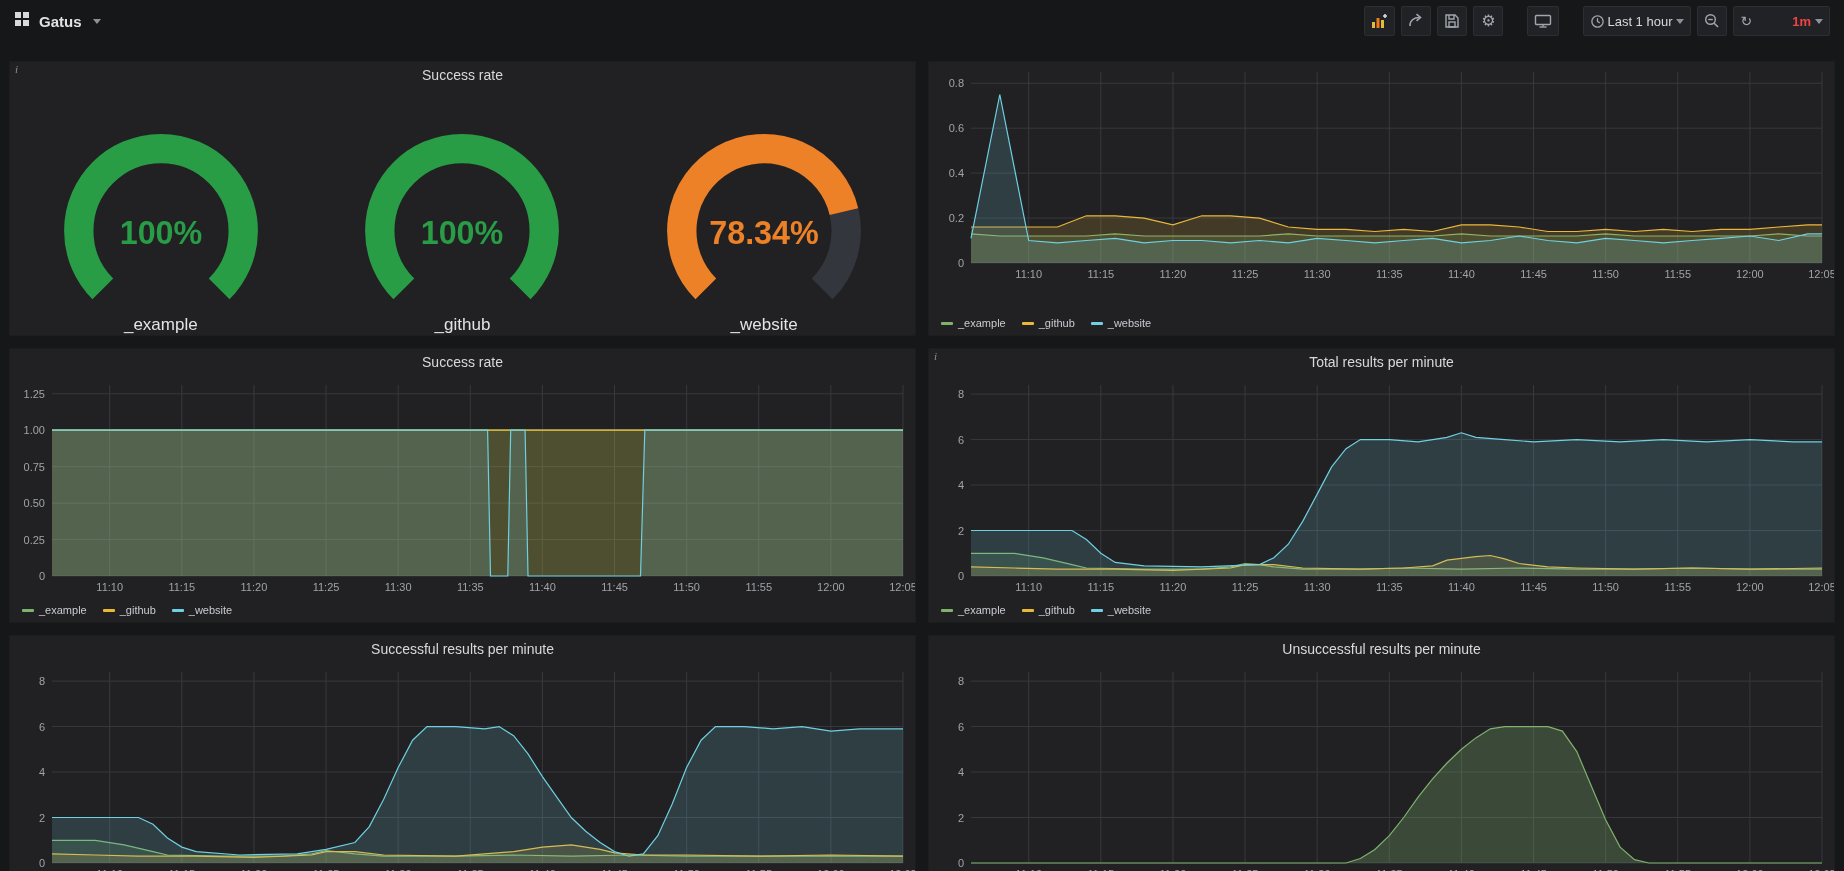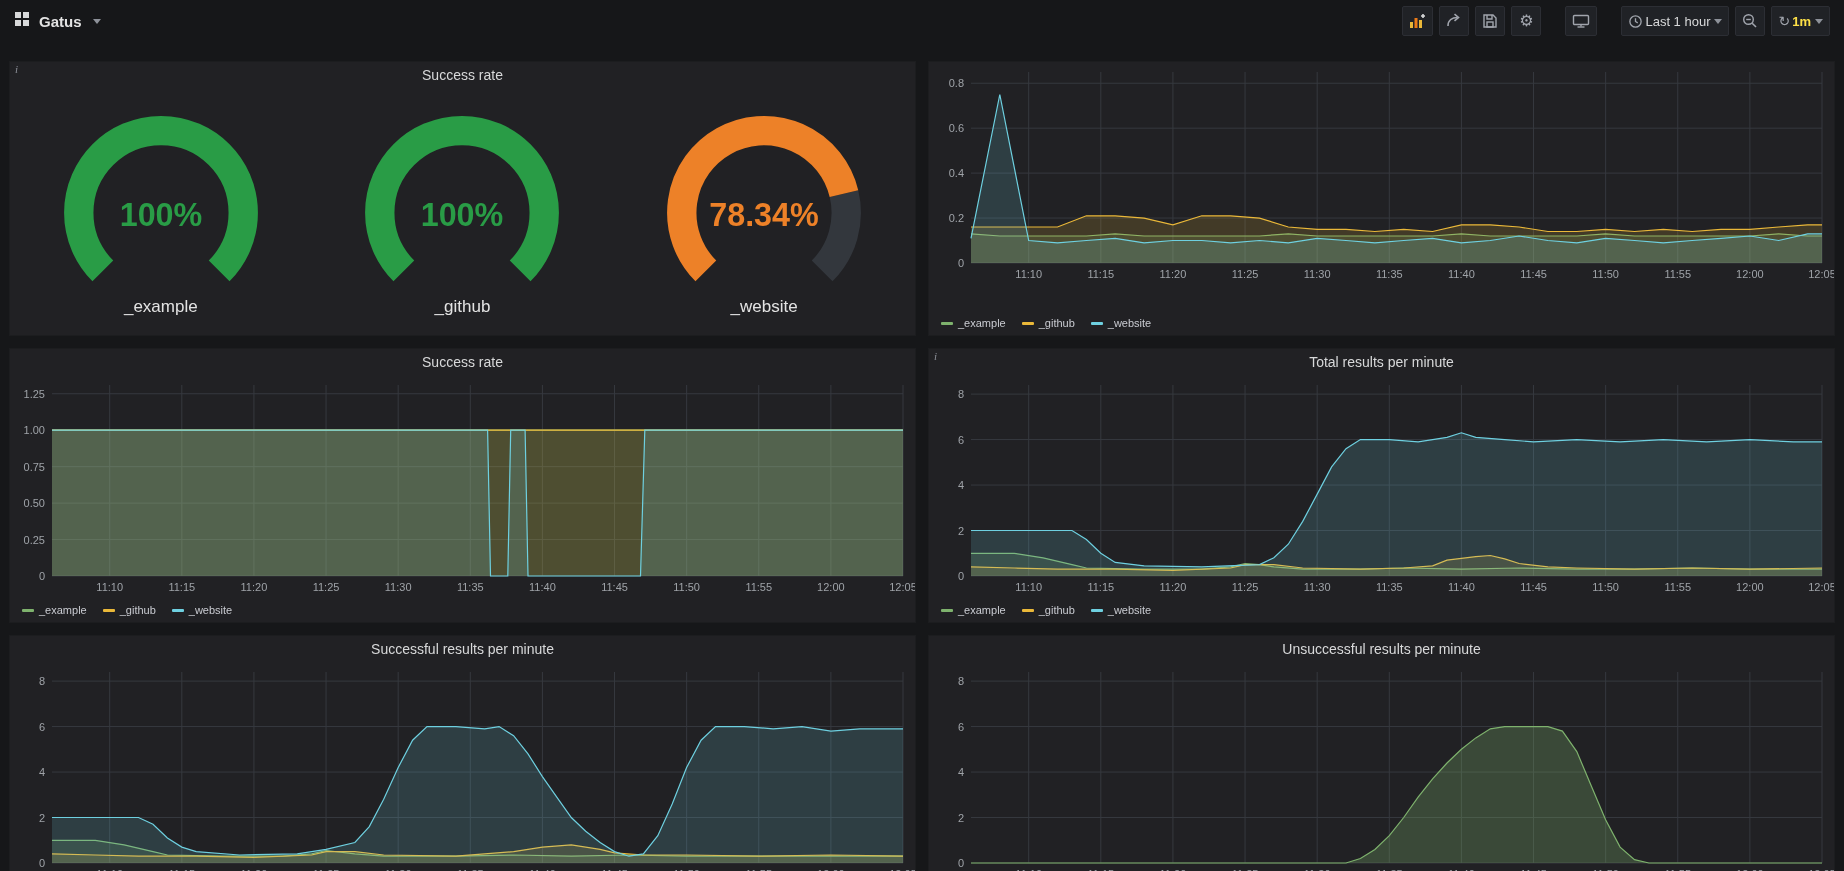--- a/index.html
+++ b/index.html
@@ -23,21 +23,21 @@
   .panel{background:#212124;border:1px solid #1c1d1f;position:relative;display:flex;flex-direction:column;box-sizing:border-box;}
   .panel-title{height:26px;line-height:26px;text-align:center;font-size:14px;font-weight:500;color:#d8d9da;cursor:pointer;flex:0 0 auto;}
   .info-corner{position:absolute;top:1px;left:5px;font-size:11px;font-style:italic;color:#8d9199;font-family:"Liberation Serif","DejaVu Serif",serif;}
   .chart-wrap{flex:1 1 auto;min-height:0;position:relative;cursor:crosshair;}
   .chart-wrap svg{position:absolute;left:0;top:0;}
   .legend{flex:0 0 auto;height:24px;display:flex;align-items:center;gap:16px;padding-left:12px;font-size:11px;color:#c9cbd1;}
   .legend-item{display:flex;align-items:center;gap:5px;cursor:pointer;}
   .legend-mark{width:12px;height:3px;border-radius:1px;display:inline-block;}
 
   
-  .gauges-row{flex:1 1 auto;display:flex;justify-content:space-around;align-items:center;padding-top:4px;}
+  .gauges-row{flex:1 1 auto;display:flex;justify-content:space-around;align-items:flex-end;padding-top:4px;}
   .gauge-cell{display:flex;flex-direction:column;align-items:center;width:33%;}
   .gauge-label{font-size:17px;color:#e3e3e3;text-align:center;margin-top:0;}
 </style>
 </head>
 <body>
 
 <div class="navbar">
   <div class="nav-left">
     <span>
       <svg width="16" height="16" viewBox="0 0 16 16">
@@ -92,21 +92,21 @@
     </div>
     <div class="icon-btn">
       <svg width="16" height="16" viewBox="0 0 16 16">
         <circle cx="6.5" cy="6.5" r="4.8" stroke="#a1a5ad" stroke-width="1.4" fill="none"></circle>
         <line x1="4.2" y1="6.5" x2="8.8" y2="6.5" stroke="#a1a5ad" stroke-width="1.4"></line>
         <line x1="10.2" y1="10.2" x2="14" y2="14" stroke="#a1a5ad" stroke-width="1.6"></line>
       </svg>
     </div>
     <div class="icon-btn time-btn">
       <span class="glyph" style="font-size:14px;">↻</span>
-      <span class="refresh-val" style="color:#fde047;">1m</span>
+      <span class="refresh-val" style="color:#ef4444;margin-left:38px;">1m</span>
       <span class="caret"></span>
     </div>
   </div>
 </div>
 
 <div class="grid">
 
   <div class="panel">
     <span class="info-corner">i</span>
     <div class="panel-title">Success rate</div>

